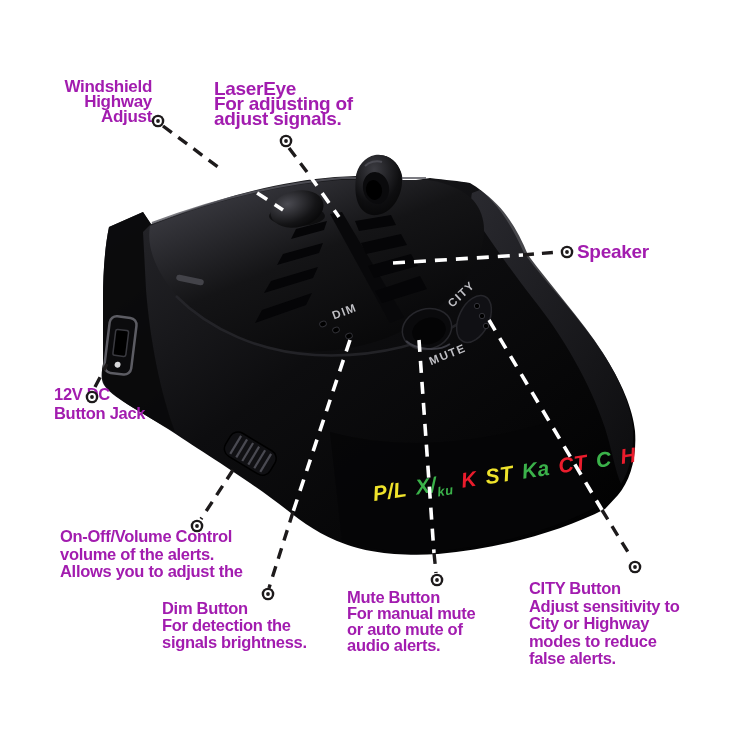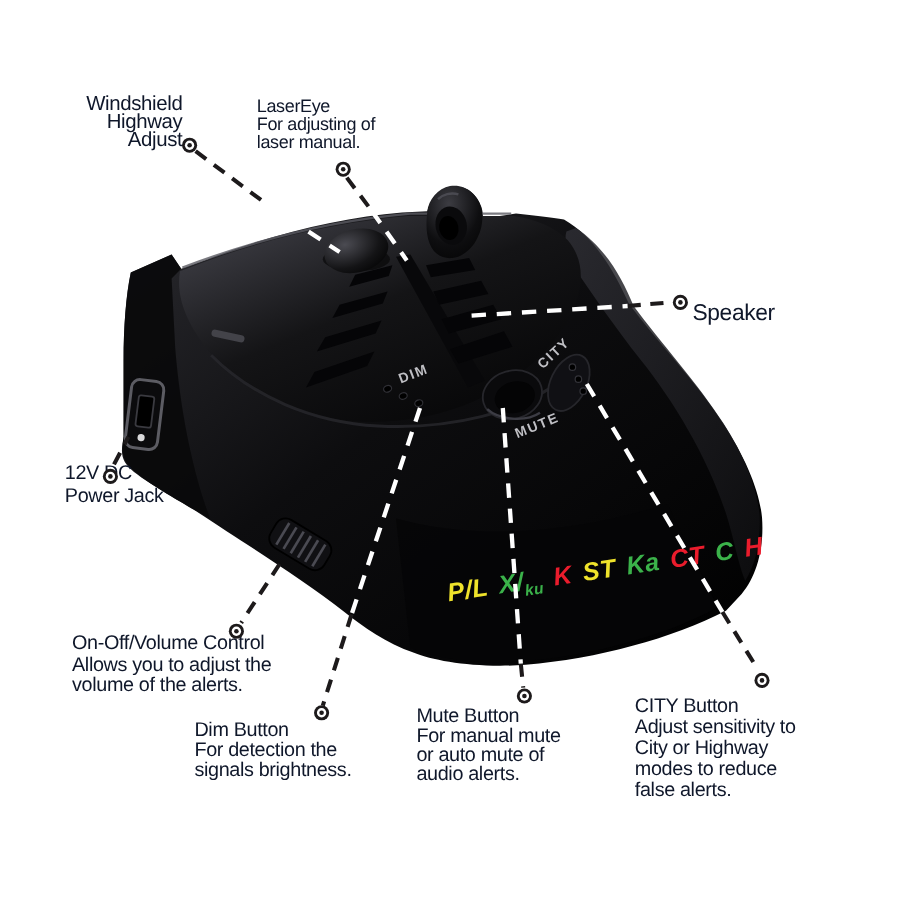--- a/index.html
+++ b/index.html
@@ -1,25 +1,25 @@
 <!DOCTYPE html>
 <html><head>
 <meta charset="utf-8">
 <style>
   html,body{margin:0;padding:0;}
   body{width:750px;height:750px;position:relative;background:#ffffff;overflow:hidden;
        font-family:"Liberation Sans",sans-serif;}
   .stage{position:absolute;inset:0;width:750px;height:750px;}
   svg.layer{position:absolute;left:0;top:0;}
-  .callout{position:absolute;font-weight:400;color:#0f172a;letter-spacing:-0.3px;}
+  .callout{position:absolute;font-weight:700;color:#a21caf;letter-spacing:-0.3px;}
   .callout span{display:block;}
   .align-right{text-align:right;}
   .align-center{text-align:left;}
   .c-windshield{font-size:17px;line-height:15px;}
-  .c-lasereye{font-size:15px;line-height:15px;}
+  .c-lasereye{font-size:19px;line-height:15px;}
   .c-speaker{font-size:19px;line-height:19px;}
   .c-power{font-size:16.5px;line-height:19px;}
   .c-volume{font-size:16.5px;line-height:17.5px;}
   .c-dim{font-size:16.5px;line-height:17px;}
   .c-mute{font-size:16.5px;line-height:16px;}
   .c-city{font-size:16.5px;line-height:17.5px;}
 </style>
 </head>
 <body>
 
@@ -158,36 +158,36 @@
 
   <div class="callout align-right c-windshield" style="left:48px;top:79px;width:104px">
     <span>Windshield</span>
     <span>Highway</span>
     <span>Adjust</span>
   </div>
 
   <div class="callout c-lasereye" style="left:214px;top:81px;width:170px">
     <span>LaserEye</span>
     <span>For adjusting of</span>
-    <span>laser manual.</span>
-  </div>
-
-  <div class="callout c-speaker" style="left:577px;top:252px;width:110px">
+    <span>adjust signals.</span>
+  </div>
+
+  <div class="callout c-speaker" style="left:577px;top:242px;width:110px">
     <span>Speaker</span>
   </div>
 
   <div class="callout c-power" style="left:54px;top:385px;width:120px">
     <span>12V DC</span>
-    <span>Power Jack</span>
+    <span>Button Jack</span>
   </div>
 
   <div class="callout align-center c-volume" style="left:60px;top:528px;width:222px">
     <span>On-Off/Volume Control</span>
+    <span>volume of the alerts.</span>
     <span>Allows you to adjust the</span>
-    <span>volume of the alerts.</span>
   </div>
 
   <div class="callout align-center c-dim" style="left:162px;top:600px;width:222px">
     <span>Dim Button</span>
     <span>For detection the</span>
     <span>signals brightness.</span>
   </div>
 
   <div class="callout align-center c-city" style="left:529px;top:580px;width:222px">
     <span>CITY Button</span>

